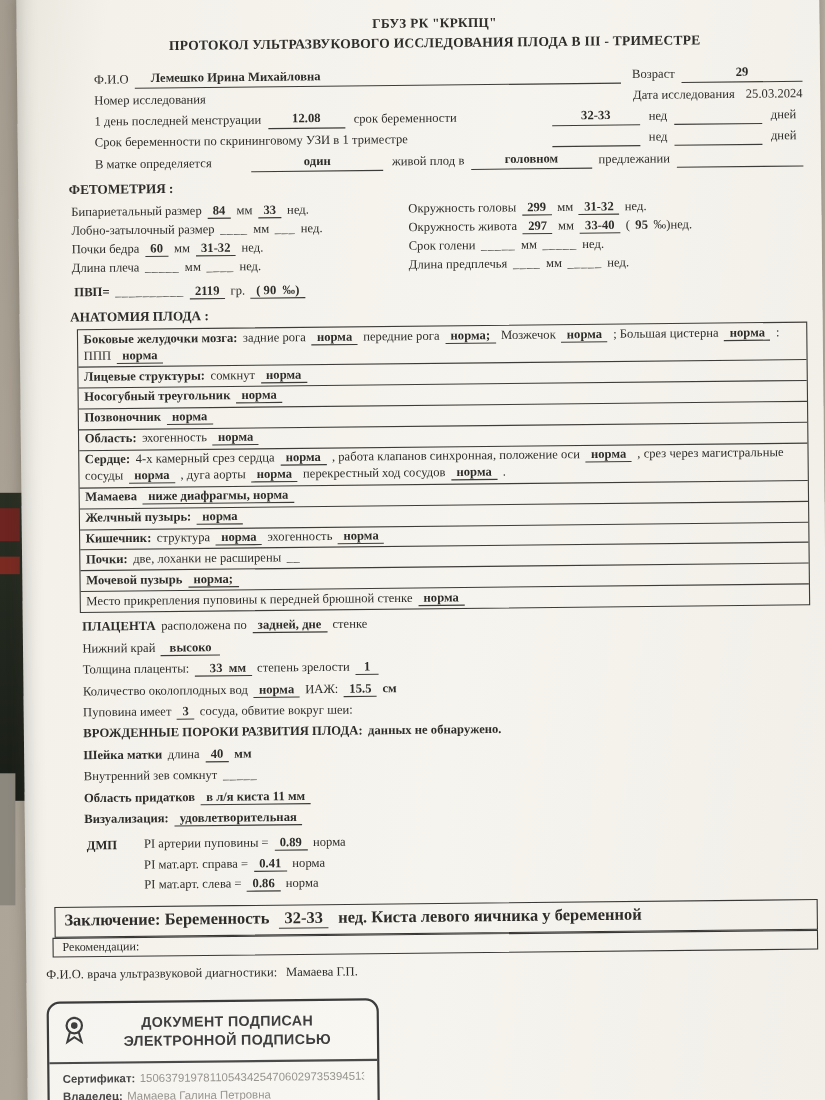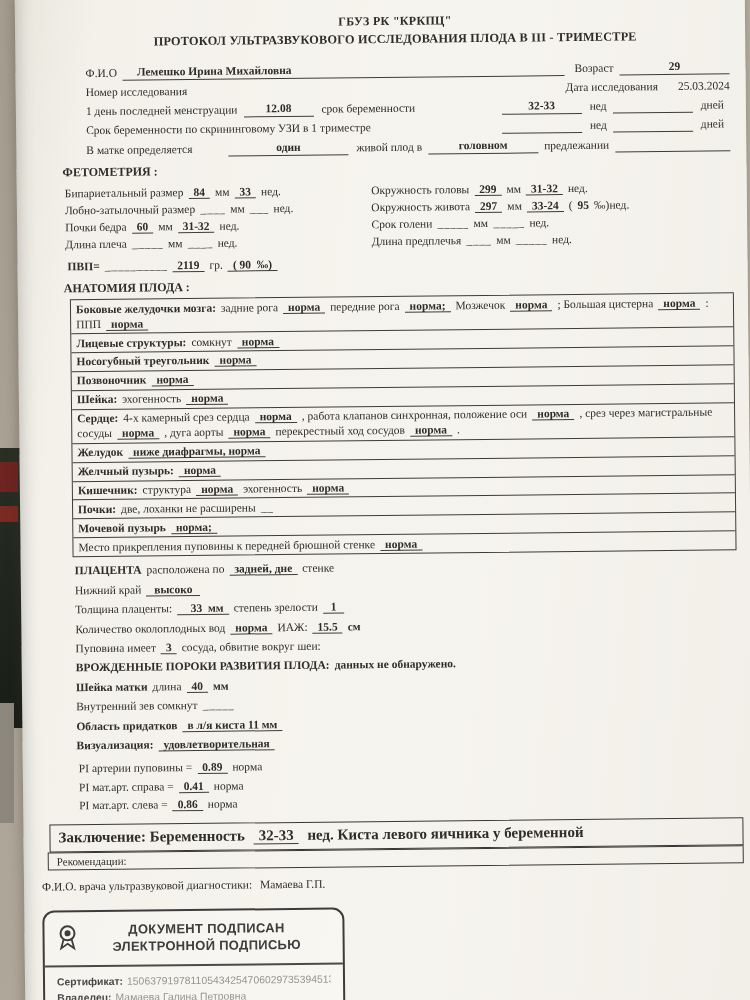--- a/index.html
+++ b/index.html
@@ -32,21 +32,21 @@
   .doc-title { text-align: center; font-weight: 700; font-size: 12.3px; margin-top: 2px; letter-spacing: 0.2px; }
 
   .info { margin: 14px 0 0 24px; }
   .irow { display: flex; align-items: flex-end; margin: 4px 0; white-space: nowrap; }
   .irow > span { flex: 0 0 auto; }
   .lbl { margin-right: 6px; }
   .uval { font-weight: 700; border-bottom: 1.2px solid #3e3c38; padding: 0 8px; text-align: center; }
   .grow { flex: 1 1 auto !important; }
   .bl { display: inline-block; border-bottom: 1.2px solid #3e3c38; height: 12px; }
   .w70 { width: 70px; } .w80 { width: 80px; } .w110 { width: 110px; } .w120 { width: 120px; }
-  .plain-val { margin-left: 14px; }
+  .plain-val { margin-left: 4px; }
 
   .sec-heading { font-weight: 700; font-size: 12px; margin: 7px 0 3px 0; }
 
   .fet-cols { display: flex; margin-left: 2px; }
   .fet-left { width: 46%; } .fet-right { width: 54%; }
   .fet-row { margin: 2px 0; white-space: nowrap; }
   .pvp-row { margin: 5px 0 2px 4px; }
 
   .seg { margin-right: 5px; }
   .seg-b { font-weight: 700; }
@@ -145,36 +145,36 @@
     <div class="sec-heading">ФЕТОМЕТРИЯ :</div>
     <div class="fet-cols">
       <div class="fet-left">
           <div class="fet-row"><span class="seg seg-t">Бипариетальный размер</span><span class="seg seg-v">84</span><span class="seg seg-t">мм</span><span class="seg seg-v">33</span><span class="seg seg-t">нед.</span></div>
           <div class="fet-row"><span class="seg seg-t">Лобно-затылочный размер</span><span class="seg seg-_">____</span><span class="seg seg-t">мм</span><span class="seg seg-_">___</span><span class="seg seg-t">нед.</span></div>
           <div class="fet-row"><span class="seg seg-t">Почки бедра</span><span class="seg seg-v">60</span><span class="seg seg-t">мм</span><span class="seg seg-v">31-32</span><span class="seg seg-t">нед.</span></div>
           <div class="fet-row"><span class="seg seg-t">Длина плеча</span><span class="seg seg-_">_____</span><span class="seg seg-t">мм</span><span class="seg seg-_">____</span><span class="seg seg-t">нед.</span></div>
         </div>
       <div class="fet-right">
           <div class="fet-row"><span class="seg seg-t">Окружность головы</span><span class="seg seg-v">299</span><span class="seg seg-t">мм</span><span class="seg seg-v">31-32</span><span class="seg seg-t">нед.</span></div>
-          <div class="fet-row"><span class="seg seg-t">Окружность живота</span><span class="seg seg-v">297</span><span class="seg seg-t">мм</span><span class="seg seg-v">33-24</span><span class="seg seg-t">(</span><span class="seg seg-b">95</span><span class="seg seg-t">‰)нед.</span></div>
+          <div class="fet-row"><span class="seg seg-t">Окружность живота</span><span class="seg seg-v">297</span><span class="seg seg-t">мм</span><span class="seg seg-v">33-40</span><span class="seg seg-t">(</span><span class="seg seg-b">95</span><span class="seg seg-t">‰)нед.</span></div>
           <div class="fet-row"><span class="seg seg-t">Срок голени</span><span class="seg seg-_">_____</span><span class="seg seg-t">мм</span><span class="seg seg-_">_____</span><span class="seg seg-t">нед.</span></div>
           <div class="fet-row"><span class="seg seg-t">Длина предплечья</span><span class="seg seg-_">____</span><span class="seg seg-t">мм</span><span class="seg seg-_">_____</span><span class="seg seg-t">нед.</span></div>
         </div>
     </div>
     <div class="pvp-row"><span class="seg seg-b">ПВП=</span><span class="seg seg-_">__________</span><span class="seg seg-v">2119</span><span class="seg seg-t">гр.</span><span class="seg seg-v">(&nbsp;90&nbsp;&nbsp;‰)</span></div>
 
     <div class="sec-heading">АНАТОМИЯ ПЛОДА :</div>
     <div class="anat-table">
         <div class="anat-row"><span class="seg seg-b">Боковые желудочки мозга:</span><span class="seg seg-t">задние рога</span><span class="seg seg-v">норма</span><span class="seg seg-t">передние рога</span><span class="seg seg-v">норма;</span><span class="seg seg-t">Мозжечок</span><span class="seg seg-v">норма</span><span class="seg seg-t">; Большая цистерна</span><span class="seg seg-v">норма</span><span class="seg seg-t">:  ППП</span><span class="seg seg-v">норма</span></div>
         <div class="anat-row"><span class="seg seg-b">Лицевые структуры:</span><span class="seg seg-t">сомкнут</span><span class="seg seg-v">норма</span></div>
         <div class="anat-row"><span class="seg seg-b">Носогубный треугольник</span><span class="seg seg-v">норма</span></div>
         <div class="anat-row"><span class="seg seg-b">Позвоночник</span><span class="seg seg-v">норма</span></div>
-        <div class="anat-row"><span class="seg seg-b">Шейка:</span><span class="seg seg-t">эхогенность</span><span class="seg seg-v">норма</span></div>
+        <div class="anat-row"><span class="seg seg-b">Область:</span><span class="seg seg-t">эхогенность</span><span class="seg seg-v">норма</span></div>
         <div class="anat-row"><span class="seg seg-b">Сердце:</span><span class="seg seg-t">4-х камерный срез сердца</span><span class="seg seg-v">норма</span><span class="seg seg-t">, работа клапанов синхронная, положение оси</span><span class="seg seg-v">норма</span><span class="seg seg-t">, срез через магистральные сосуды</span><span class="seg seg-v">норма</span><span class="seg seg-t">, дуга аорты</span><span class="seg seg-v">норма</span><span class="seg seg-t">перекрестный ход сосудов</span><span class="seg seg-v">норма</span><span class="seg seg-t">.</span></div>
-        <div class="anat-row"><span class="seg seg-b">Желудок</span><span class="seg seg-v">ниже диафрагмы, норма</span></div>
+        <div class="anat-row"><span class="seg seg-b">Мамаева</span><span class="seg seg-v">ниже диафрагмы, норма</span></div>
         <div class="anat-row"><span class="seg seg-b">Желчный пузырь:</span><span class="seg seg-v">норма</span></div>
         <div class="anat-row"><span class="seg seg-b">Кишечник:</span><span class="seg seg-t">структура</span><span class="seg seg-v">норма</span><span class="seg seg-t">эхогенность</span><span class="seg seg-v">норма</span></div>
         <div class="anat-row"><span class="seg seg-b">Почки:</span><span class="seg seg-t">две, лоханки не расширены</span><span class="seg seg-_">__</span></div>
         <div class="anat-row"><span class="seg seg-b">Мочевой пузырь</span><span class="seg seg-v">норма;</span></div>
         <div class="anat-row"><span class="seg seg-t">Место прикрепления пуповины к передней брюшной стенке</span><span class="seg seg-v">норма</span></div>
       </div>
 
     <div class="pl-block">
         <div class="pl-row"><span class="seg seg-b">ПЛАЦЕНТА</span><span class="seg seg-t">расположена по</span><span class="seg seg-v">задней, дне</span><span class="seg seg-t">стенке</span></div>
         <div class="pl-row"><span class="seg seg-t">Нижний край</span><span class="seg seg-v">&nbsp;высоко&nbsp;</span></div>
@@ -182,20 +182,21 @@
         <div class="pl-row"><span class="seg seg-t">Количество околоплодных вод</span><span class="seg seg-v">норма</span><span class="seg seg-t">ИАЖ:</span><span class="seg seg-v">15.5</span><span class="seg seg-b">см</span></div>
         <div class="pl-row"><span class="seg seg-t">Пуповина имеет</span><span class="seg seg-v">3</span><span class="seg seg-t">сосуда, обвитие вокруг шеи:</span></div>
         <div class="pl-row"><span class="seg seg-b">ВРОЖДЕННЫЕ ПОРОКИ РАЗВИТИЯ ПЛОДА:</span><span class="seg seg-b">данных не обнаружено.</span></div>
         <div class="pl-row"><span class="seg seg-b">Шейка матки</span><span class="seg seg-t">длина</span><span class="seg seg-v">40</span><span class="seg seg-b">мм</span></div>
         <div class="pl-row"><span class="seg seg-t">Внутренний зев сомкнут</span><span class="seg seg-_">_____</span></div>
         <div class="pl-row"><span class="seg seg-b">Область придатков</span><span class="seg seg-v">в л/я киста 11 мм</span></div>
         <div class="pl-row"><span class="seg seg-b">Визуализация:</span><span class="seg seg-v">удовлетворительная</span></div>
       </div>
 
     <div class="dmp">
+      <div class="dmp-label">ДМП</div>
       <div class="dmp-rows">
           <div class="pl-row"><span class="seg seg-t">PI артерии пуповины =</span><span class="seg seg-v">0.89</span><span class="seg seg-t">норма</span></div>
           <div class="pl-row"><span class="seg seg-t">PI мат.арт. справа =</span><span class="seg seg-v">0.41</span><span class="seg seg-t">норма</span></div>
           <div class="pl-row"><span class="seg seg-t">PI мат.арт. слева =</span><span class="seg seg-v">0.86</span><span class="seg seg-t">норма</span></div>
         </div>
     </div>
 
     <div class="concl-box">
       <span class="seg seg-b">Заключение: Беременность</span>
       <span class="seg seg-v">32-33</span>

